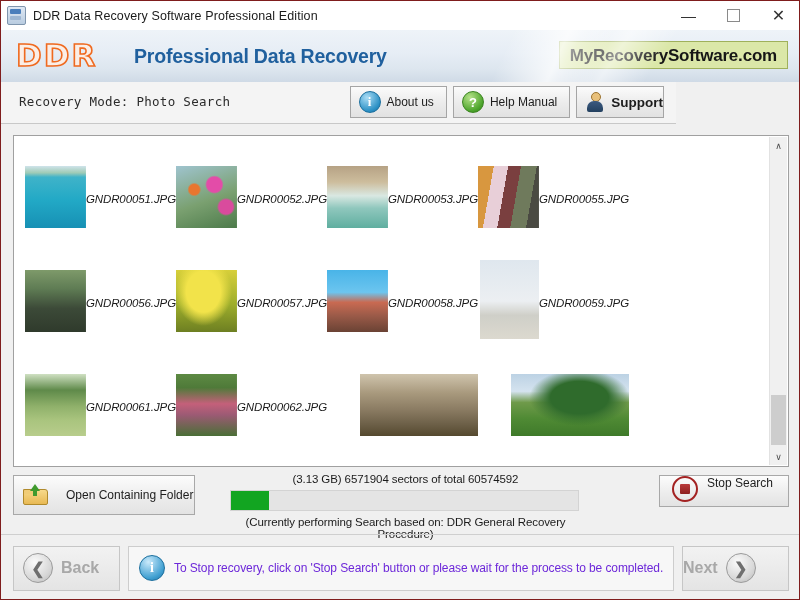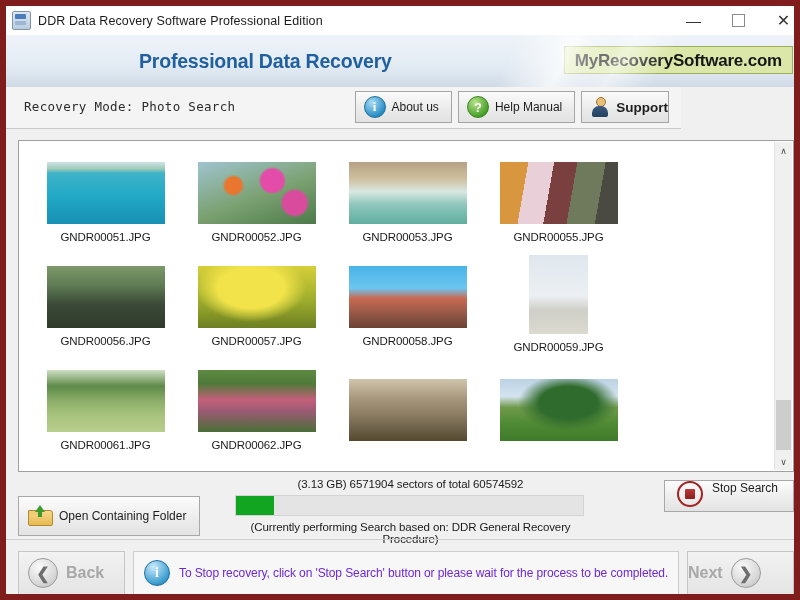--- a/index.html
+++ b/index.html
@@ -6,21 +6,21 @@
     margin: 0; padding: 0;
     width: 800px; height: 600px;
     overflow: hidden;
     background: #ffffff;
     font-family: "Liberation Sans", sans-serif;
   }
   #app {
     position: relative;
     width: 800px; height: 600px;
     box-sizing: border-box;
-    border: 6px solid #7f1d1d;
+    border: 1px solid #7f1d1d;
     background: #f0f0f0;
     overflow: hidden;
   }
 
   
   .titlebar {
     position: absolute; left: 0; top: 0;
     width: 800px; height: 29px;
     background: #ffffff;
     border-bottom: 1px solid #d7d7d7;
@@ -169,22 +169,22 @@
     position: absolute; left: 1px; top: 1px;
     width: 756px; height: 328px;
     overflow: hidden;
   }
   .thumb-grid {
     display: flex; flex-wrap: wrap;
     padding: 6px 0 0 10px;
   }
   .thumb-cell {
     width: 151px; height: 104px;
-    display: flex; flex-direction: column;
-    align-items: center; justify-content: center;
+    display: flex; flex-direction: row;
+    align-items: center; justify-content: flex-end; font-style: italic;
   }
   .thumb-img {
     width: 118px; height: 62px;
     margin-top: 4px;
     background-size: cover; background-position: center;
     position: relative; overflow: hidden;
   }
   .thumb-img.portrait { width: 59px; height: 79px; margin-top: 0; }
   .thumb-label {
     margin-top: 7px;
@@ -216,22 +216,22 @@
   
   .progrow {
     position: absolute; left: 12px; top: 472px;
     width: 776px; height: 52px;
   }
   .openfolder {
     position: absolute; left: 0; top: 2px;
     width: 182px; height: 40px; box-sizing: border-box;
     background: linear-gradient(#fcfcfc, #ededed 55%, #e3e3e3);
     border: 1px solid #a8a8a8;
-    display: flex; align-items: center; gap: 7px; padding-left: 9px;
-    font-size: 12px; color: #1d1d1d; margin-top: 16px;
+    display: flex; align-items: center; gap: 19px; padding-left: 9px;
+    font-size: 12px; color: #1d1d1d;
   }
   .ic-folder { width: 24px; height: 20px; position: relative; flex: none; }
   .ic-folder .back {
     position: absolute; left: 0; bottom: 0; width: 23px; height: 14px;
     background: linear-gradient(#f7d98a, #e8b954);
     border: 1px solid #b08a2c; border-radius: 1px 3px 2px 2px;
   }
   .ic-folder .tab {
     position: absolute; left: 0; top: 4px; width: 10px; height: 4px;
     background: #f0cc77; border: 1px solid #b08a2c; border-bottom: none;
@@ -343,20 +343,21 @@
       <div class="win-btn">
         <span class="gsq"></span>
       </div>
       <div class="win-btn">
         <span class="gx">✕</span>
       </div>
     </div>
   </div>
 
   <div class="brandbar">
+    <div class="logo-ddr">DDR</div>
     <div class="logo-tag">Professional Data Recovery</div>
     <div class="weburl">MyRecoverySoftware.com</div>
   </div>
 
   <div class="modebar">
     <div class="mode-text">Recovery Mode: Photo Search</div>
     <div class="topbtns">
 
       <div class="topbtn">
         <span class="ic-circle ic-info">i</span>

